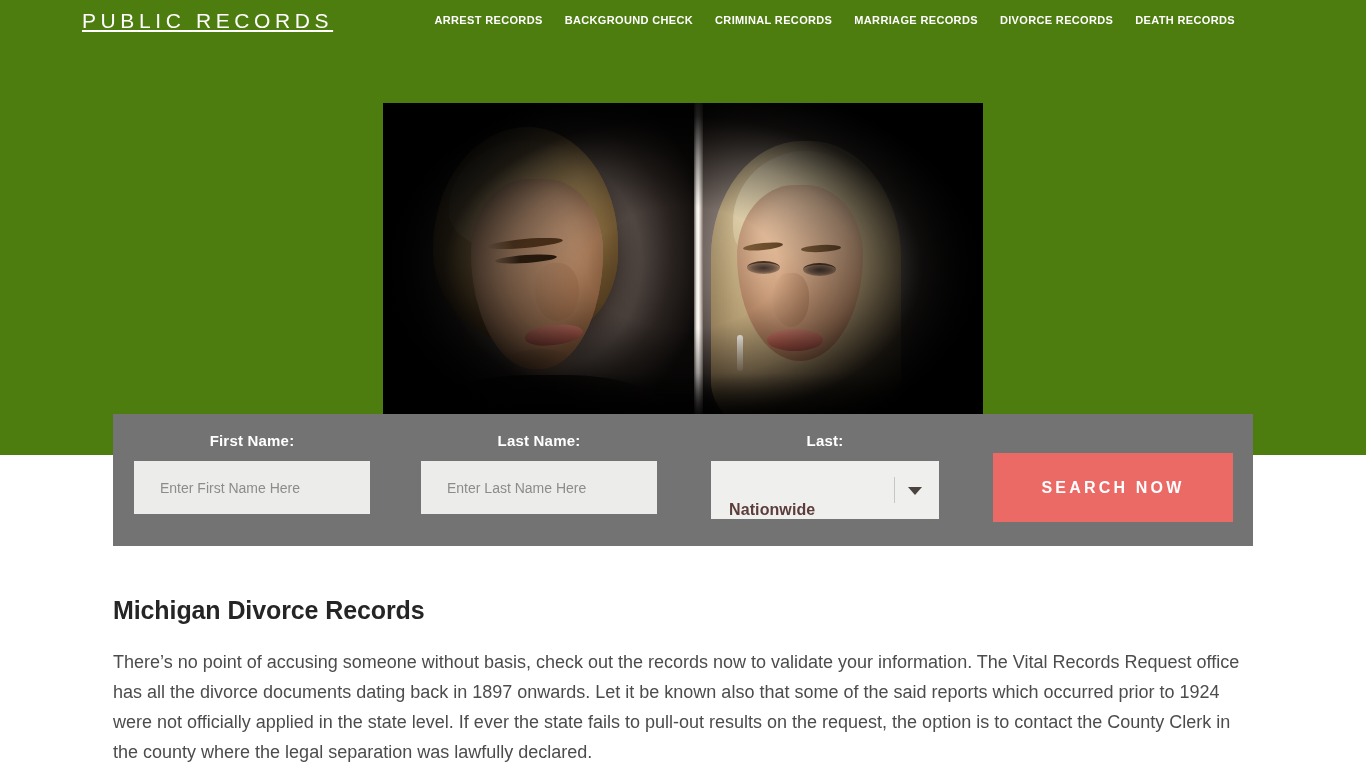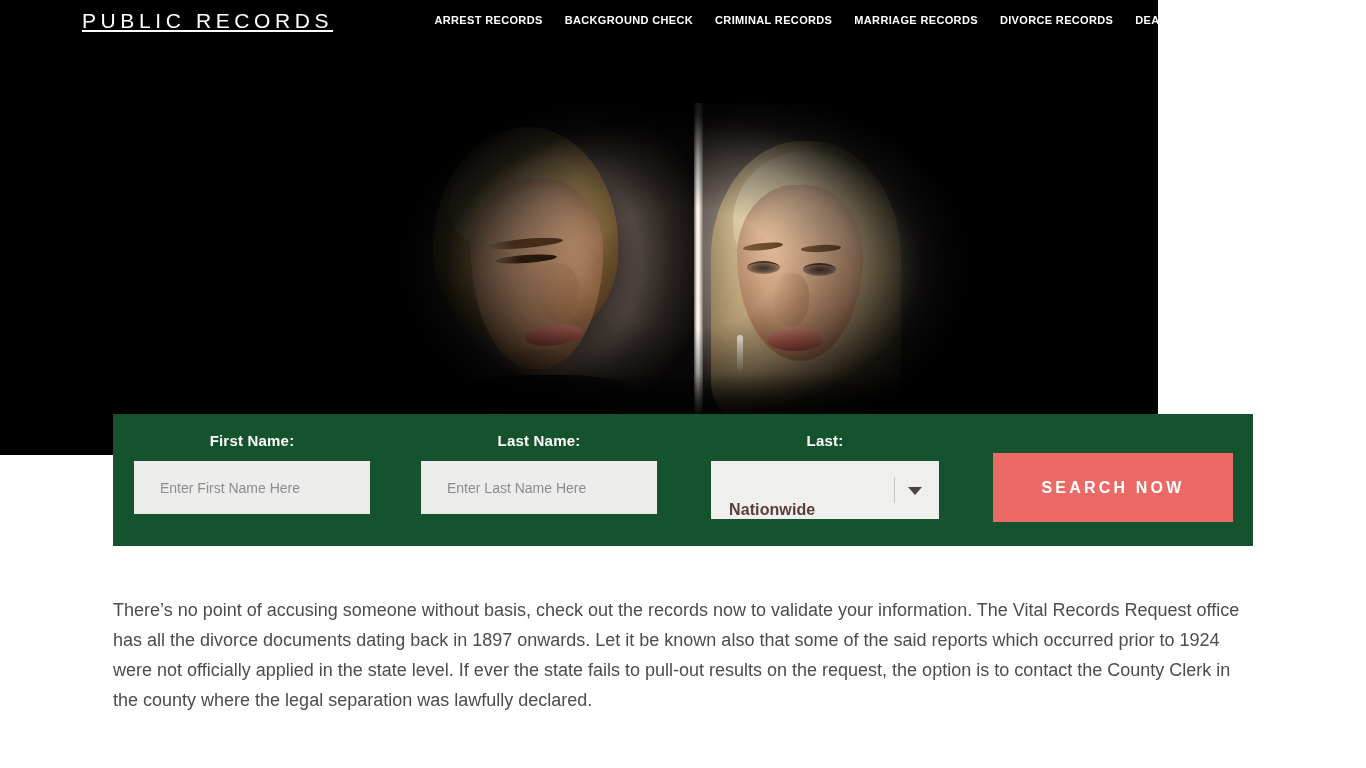--- a/index.html
+++ b/index.html
@@ -13,23 +13,23 @@
   body {
     font-family: "Liberation Sans", sans-serif;
     background: #ffffff;
     color: #333333;
     -webkit-font-smoothing: antialiased;
   }
 
   
   .hero {
     position: relative;
-    width: 1158px;
+    width: 1366px;
     height: 455px;
-    background: #000000;
+    background: #4d7c0f;
     overflow: hidden;
   }
 
   .topbar {
     position: absolute;
     top: 0; left: 0;
     width: 1366px;
     height: 44px;
     display: flex;
     align-items: center;
@@ -262,21 +262,21 @@
     pointer-events: none;
   }
 
   
   .search-panel {
     position: absolute;
     left: 113px;
     top: 414px;
     width: 1140px;
     height: 132px;
-    background: #14532d;
+    background: #737373;
     z-index: 40;
   }
 
   .field {
     position: absolute;
     top: 18px;
   }
 
   .field-label {
     display: block;
@@ -462,15 +462,16 @@
       <span class="select-sep"></span>
       <span class="select-arrow"></span>
     </div>
   </div>
 
   <button class="search-button" type="submit">SEARCH NOW</button>
 </form>
 
 <main class="content">
   <div class="content-inner">
+    <h1 class="page-title">Michigan Divorce Records</h1>
     <p class="body-text">There’s no point of accusing someone without basis, check out the records now to validate your information. The Vital Records Request office has all the divorce documents dating back in 1897 onwards. Let it be known also that some of the said reports which occurred prior to 1924 were not officially applied in the state level. If ever the state fails to pull-out results on the request, the option is to contact the County Clerk in the county where the legal separation was lawfully declared.</p>
   </div>
 </main>
 
 </body></html>

